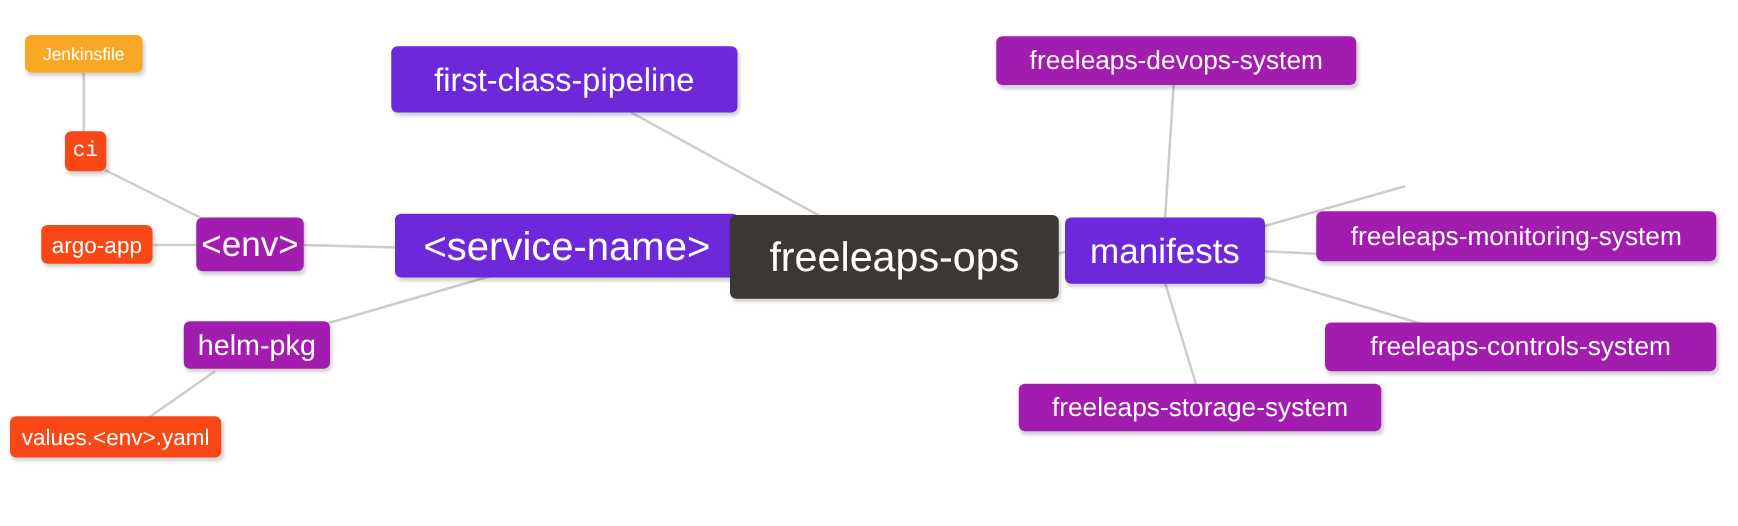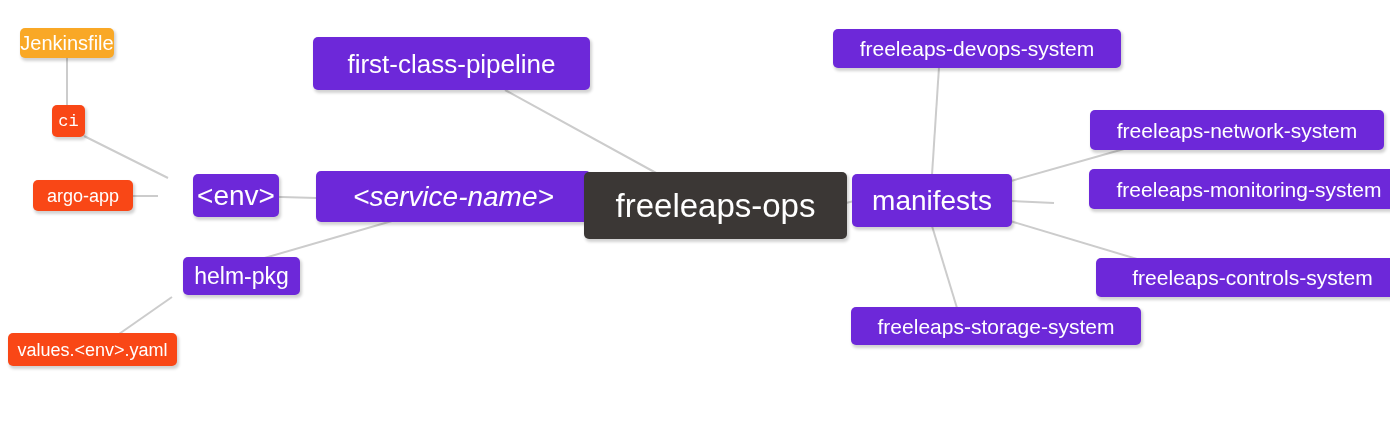--- a/index.html
+++ b/index.html
@@ -28,21 +28,21 @@
     align-items: center;
     justify-content: center;
     color: #ffffff;
     border-radius: 5px;
     white-space: nowrap;
     box-shadow: 1.5px 2.5px 3px rgba(0,0,0,0.18);
     cursor: default;
     line-height: 1;
   }
   .c-blue   { background: #6d28d9; }
-  .c-green  { background: #6d28d9; margin-left: 36px; }
+  .c-green  { background: #a21caf; }
   .c-orange { background: #f9a826; }
   .c-red    { background: #f94716; }
   .c-dark   { background: #3b3735; }
 </style>
 </head>
 <body>
 
 <div id="stage">
 
   <svg id="edges" width="1390" height="421" viewBox="0 0 1390 421">
@@ -55,43 +55,42 @@
     <line x1="505" y1="90" x2="658" y2="174"></line>
     <line x1="566" y1="197" x2="587" y2="201"></line>
     <line x1="846" y1="203" x2="854" y2="201"></line>
     <line x1="932" y1="175" x2="939" y2="67"></line>
     <line x1="1011" y1="181" x2="1124" y2="149"></line>
     <line x1="1011" y1="201" x2="1054" y2="203"></line>
     <line x1="1010" y1="221" x2="1137" y2="259"></line>
     <line x1="932" y1="226" x2="957" y2="308"></line>
   </svg>
 
-  <div class="node c-orange" style="left:20px;   top:28px;  width:94px;  height:30px; font-size:20px;text-align:center;">Jenkinsfile</div>
+  <div class="node c-orange" style="left:20px;   top:28px;  width:94px;  height:30px; font-size:14px;text-align:center;">Jenkinsfile</div>
 
   <div class="node c-red" style="left:52px;   top:105px; width:33px;  height:32px; font-size:17px;font-family:Liberation Mono, monospace;">ci</div>
 
-  <div class="node c-red" style="left:33px;   top:180px; width:100px;  height:31px; font-size:18px;">argo-app</div>
+  <div class="node c-red" style="left:33px;   top:180px; width:89px;  height:31px; font-size:18px;">argo-app</div>
 
   <div class="node c-green" style="left:157px;  top:174px; width:86px;  height:43px; font-size:28px;">&lt;env&gt;</div>
 
   <div class="node c-green" style="left:147px;  top:257px; width:117px; height:38px; font-size:23px;">helm-pkg</div>
 
   <div class="node c-red" style="left:8px;    top:333px; width:169px; height:33px; font-size:18px;">values.&lt;env&gt;.yaml</div>
 
   <div class="node c-blue" style="left:313px;  top:37px;  width:277px; height:53px; font-size:26px;">first-class-pipeline</div>
 
-  <div class="node c-blue" style="left:316px;  top:171px; width:275px; height:51px; font-size:28px;font-style:italic;">&lt;service-name&gt;</div>
+  <div class="node c-blue" style="left:316px;  top:171px; width:275px; height:51px; font-size:32px;">&lt;service-name&gt;</div>
 
   <div class="node c-dark" style="left:584px;  top:172px; width:263px; height:67px; font-size:33px;">freeleaps-ops</div>
 
   <div class="node c-blue" style="left:852px;  top:174px; width:160px; height:53px; font-size:28px;">manifests</div>
 
   <div class="node c-green" style="left:797px;  top:29px;  width:288px; height:39px; font-size:21px;">freeleaps-devops-system</div>
 
-  <div class="node c-green" style="left:1054px; top:110px; width:294px; height:40px; font-size:21px;">freeleaps-network-system</div>
 
   <div class="node c-green" style="left:1053px; top:169px; width:320px; height:40px; font-size:21px;">freeleaps-monitoring-system</div>
 
   <div class="node c-green" style="left:1060px; top:258px; width:313px; height:39px; font-size:21px;">freeleaps-controls-system</div>
 
   <div class="node c-green" style="left:815px;  top:307px; width:290px; height:38px; font-size:21px;">freeleaps-storage-system</div>
 
 </div>
 
 </body></html>

